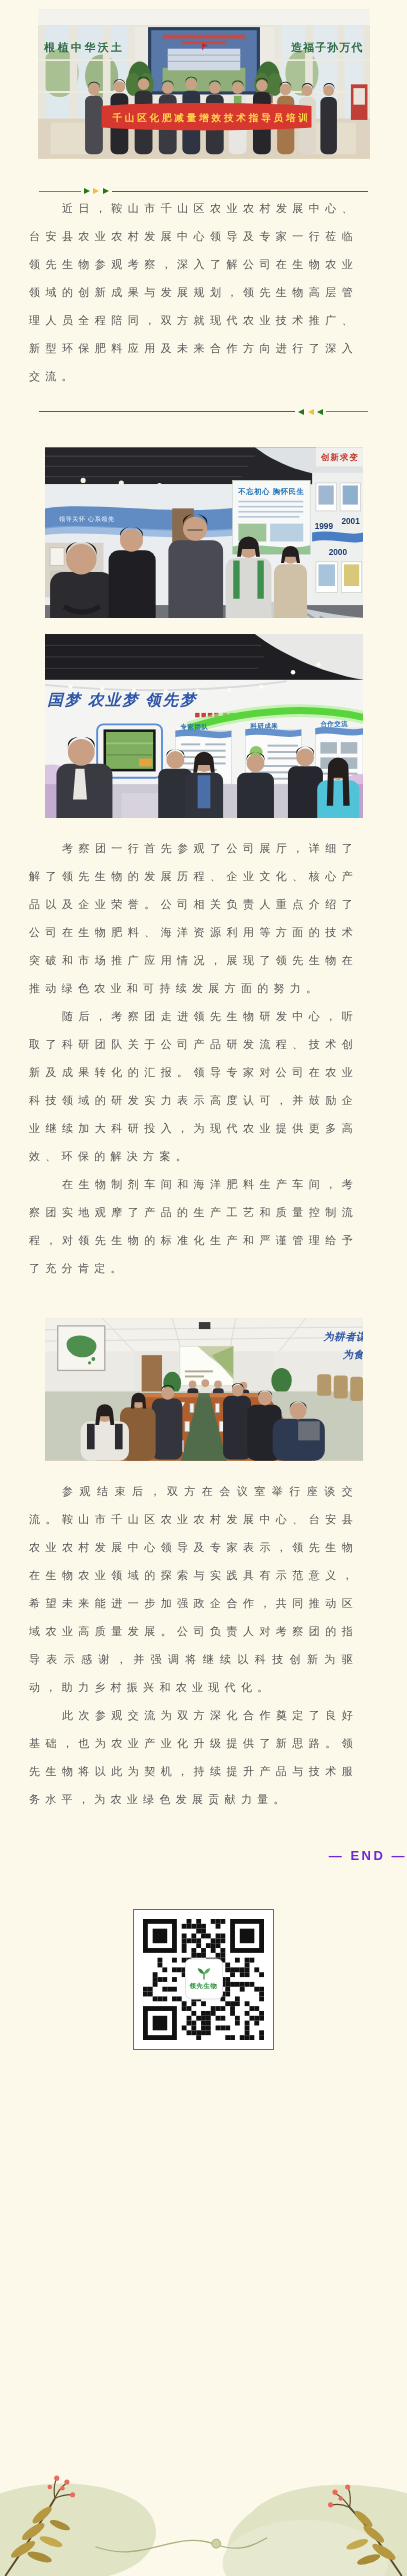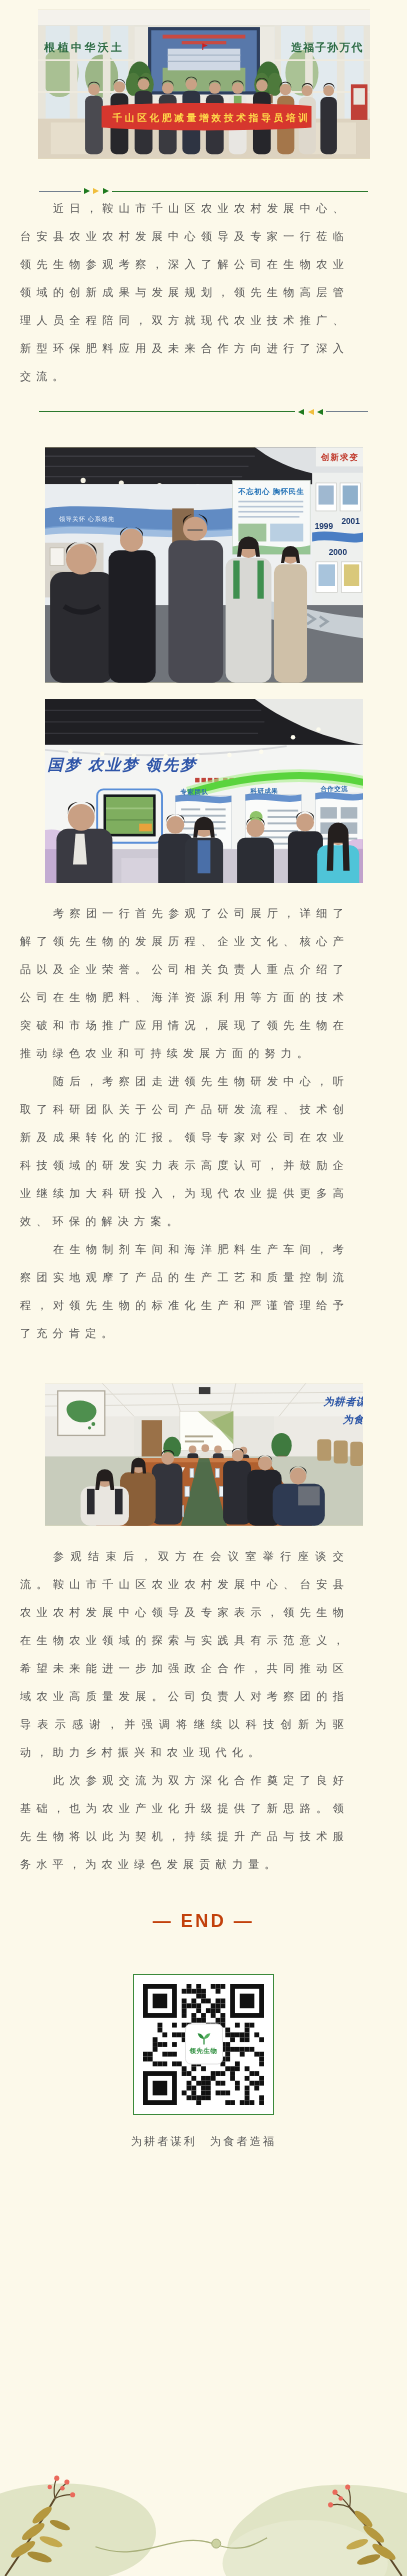--- a/index.html
+++ b/index.html
@@ -4,48 +4,48 @@
 <style>
   html,body{margin:0;padding:0;}
   body{
     width:407px;height:2576px;position:relative;overflow:hidden;
     background:#fcf9ea;
     font-family:"Liberation Sans","DejaVu Sans",sans-serif;
   }
   .photo{display:block;margin:16px auto;overflow:hidden;background:#fde047;}
   .photo svg{display:block;}
   .photo1{width:332px;height:150px;margin-top:9px;}
-  .photo2{width:318px;height:236px;margin-top:32px;}
+  .photo2{width:318px;height:171px;margin-top:32px;}
   .photo3{width:318px;height:184px;margin-top:10.8px;}
   .photo4{width:318px;height:143px;margin-top:36px;}
 
   .divider{height:6.4px;display:flex;align-items:center;gap:3.2px;margin:0 39px;}
   .divider.top{margin-top:29px;}
   .divider.bottom{margin-top:18px;}
   .d-slate{width:42px;height:1.3px;background:#73808f;}
   .d-green{flex:1;height:1.3px;background:#2b7a2e;}
   .tri{width:0;height:0;border-top:3.8px solid transparent;border-bottom:3.8px solid transparent;}
   .tri.r{border-left:6.4px solid #1f7a1f;}
   .tri.r.gold{border-left-color:#f0be3d;}
   .tri.l{border-right:6.4px solid #1f7a1f;}
   .tri.l.gold{border-right-color:#f0be3d;}
 
   p.body-text{
-    width:329px;margin:0 20px;
+    width:329px;margin:0 29px;
     font-size:11px;line-height:28px;letter-spacing:5.3px;
     color:#575757;text-align:justify;text-indent:33px;
   }
   .p1{margin-top:14px;}
   .p2{margin-top:44px;}
   .p3,.p4,.p6{margin-top:34px;}
   .p5{margin-top:39px;}
 
   .end-marker{
-    margin-top:34px;text-align:center;line-height:18px;
-    font-size:18px;font-weight:bold;color:#c2410c;letter-spacing:2.5px;
+    margin-top:34px;text-align:right;line-height:18px;
+    font-size:13px;font-weight:bold;color:#6d28d9;letter-spacing:2.5px;
   }
 
   .qr-box{
     width:121px;height:121px;margin:44px auto 0;
     background:#ffffff;border:1.3px solid #3c8a3c;padding:9px;
     position:relative;
   }
   .qr-logo{
     position:absolute;left:50%;top:50%;width:36px;height:39px;
     transform:translate(-50%,-50%);
@@ -775,21 +775,20 @@
     <svg width="14" height="12.7" viewBox="0 0 22 20">
       <path d="M11,19 L11,8" stroke="#2f8f3f" stroke-width="2" fill="none"></path>
       <path d="M11,10 C 4,10 2,4 1,1 C 7,2 10,4 11,10 Z" fill="#2f8f3f"></path>
       <path d="M11,10 C 18,10 20,4 21,1 C 15,2 12,4 11,10 Z" fill="#55b060"></path>
     </svg>
     <span class="qr-logo-text">领先生物</span>
   </div>
 </div>
 
 <div class="slogans">
-  <div class="slogan">为耕者谋利　为食者造福</div>
 </div>
 
 <svg class="footer-deco" viewBox="0 0 640 170" xmlns="http://www.w3.org/2000/svg">
   <path d="M-40,60 C 20,18 150,10 215,52 C 268,88 250,150 170,170 L-40,170 Z" fill="#e0e4c5"></path>
   <path d="M395,70 C 440,22 560,14 655,44 L655,170 L370,170 C 345,130 358,98 395,70 Z" fill="#e0e4c5"></path>
   <ellipse cx="480" cy="150" rx="130" ry="68" fill="#e6e9cf"></ellipse>
   <path d="M 150,124 C 225,152 275,96 338,120 C 378,134 398,122 420,110" stroke="#a9b07b" stroke-width="2" fill="none"></path>
   <circle cx="340" cy="119" r="7" fill="#ccd2a2" stroke="#a9b07b" stroke-width="1.5"></circle>
 
   <g>

